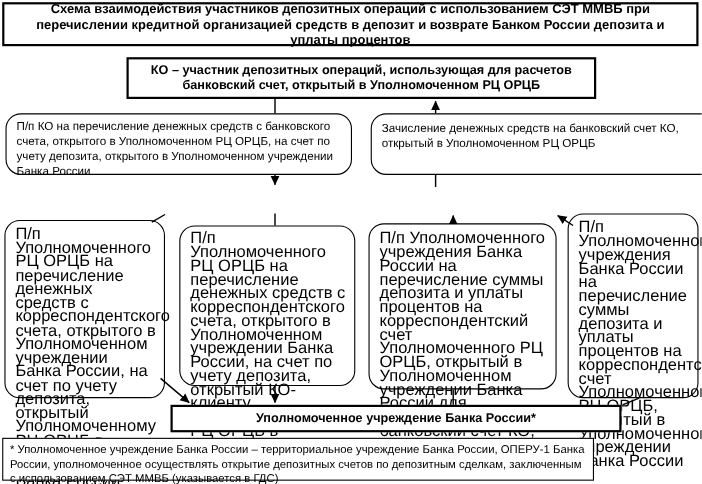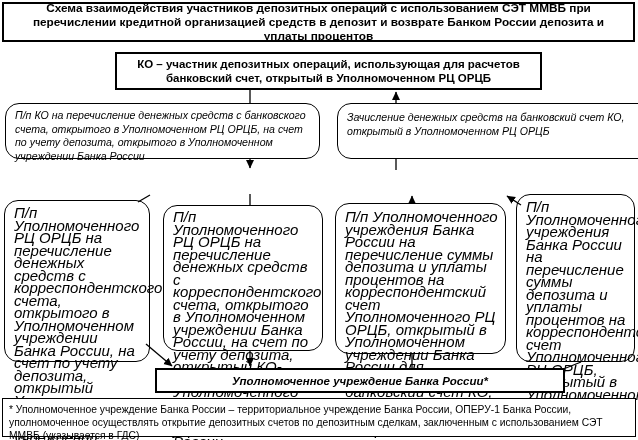--- a/index.html
+++ b/index.html
@@ -3,21 +3,21 @@
 <meta charset="utf-8">
 <style>
   html,body{margin:0;padding:0;background:#fff;}
   #stage{
     position:relative;width:638px;height:440px;background:#ffffff;
     font-family:"Liberation Sans","DejaVu Sans",sans-serif;color:#000;
     overflow:hidden;
   }
   .node{position:absolute;box-sizing:border-box;background:#fff;}
   .rect{border:2px solid #000;}
-  .round{border:1.5px solid #000;border-radius:14px;font-style:italic;}
+  .round{border:1.5px solid #000;border-radius:14px;}
   .center-bold{
     display:flex;align-items:center;justify-content:center;text-align:center;
     font-weight:bold;font-size:11.5px;line-height:14px;padding:2px 6px;
   }
   .body-text{
     font-size:15px;line-height:12.5px;text-align:left;padding:6px 7px 4px 9px;
   }
   .footnote-text{
     font-size:10.3px;line-height:13px;padding:4px 6px;border:1.5px solid #000;
   }
@@ -54,25 +54,25 @@
   </div>
 
   <div class="node round body-text" style="left:335px;top:203px;width:171px;height:151px;padding-top:7px;">
     <span>П/п Уполномоченного учреждения Банка России на перечисление суммы депозита и уплаты процентов на корреспондентский счет Уполномоченного РЦ ОРЦБ, открытый в Уполномоченном учреждении Банка России для зачисления на банковский счет КО, открытый в Уполномоченном РЦ ОРЦБ</span>
   </div>
 
   <div class="node round body-text" style="left:516px;top:194px;width:119px;height:168px;">
     <span>П/п Уполномоченного учреждения Банка России на перечисление суммы депозита и уплаты процентов на корреспондентский счет Уполномоченного РЦ ОРЦБ, открытый в Уполномоченном учреждении Банка России</span>
   </div>
 
-  <div class="node rect center-bold" style="left:155px;top:368px;width:410px;height:25px;font-style:italic;">
+  <div class="node rect center-bold" style="left:155px;top:368px;width:410px;height:25px;">
     <span>Уполномоченное учреждение Банка России*</span>
   </div>
 
-  <div class="node footnote-text" style="left:2px;top:398px;width:634px;height:39px;">
+  <div class="node footnote-text" style="left:2px;top:398px;width:538px;height:39px;">
     <span>* Уполномоченное учреждение Банка России – территориальное учреждение Банка России, ОПЕРУ-1 Банка России, уполномоченное осуществлять открытие депозитных счетов по депозитным сделкам, заключенным с использованием СЭТ ММВБ (указывается в ГДС)</span>
   </div>
 
   <svg id="connectors" width="638" height="440" viewBox="0 0 638 440">
     <defs>
       <marker id="ah" markerUnits="userSpaceOnUse" markerWidth="10" markerHeight="10" refX="8" refY="4.5" orient="auto">
         <path d="M0,0.5 L8.5,4.5 L0,8.5 Z" fill="#000"></path>
       </marker>
     </defs>
     <g stroke="#000" stroke-width="1.3" fill="none">

